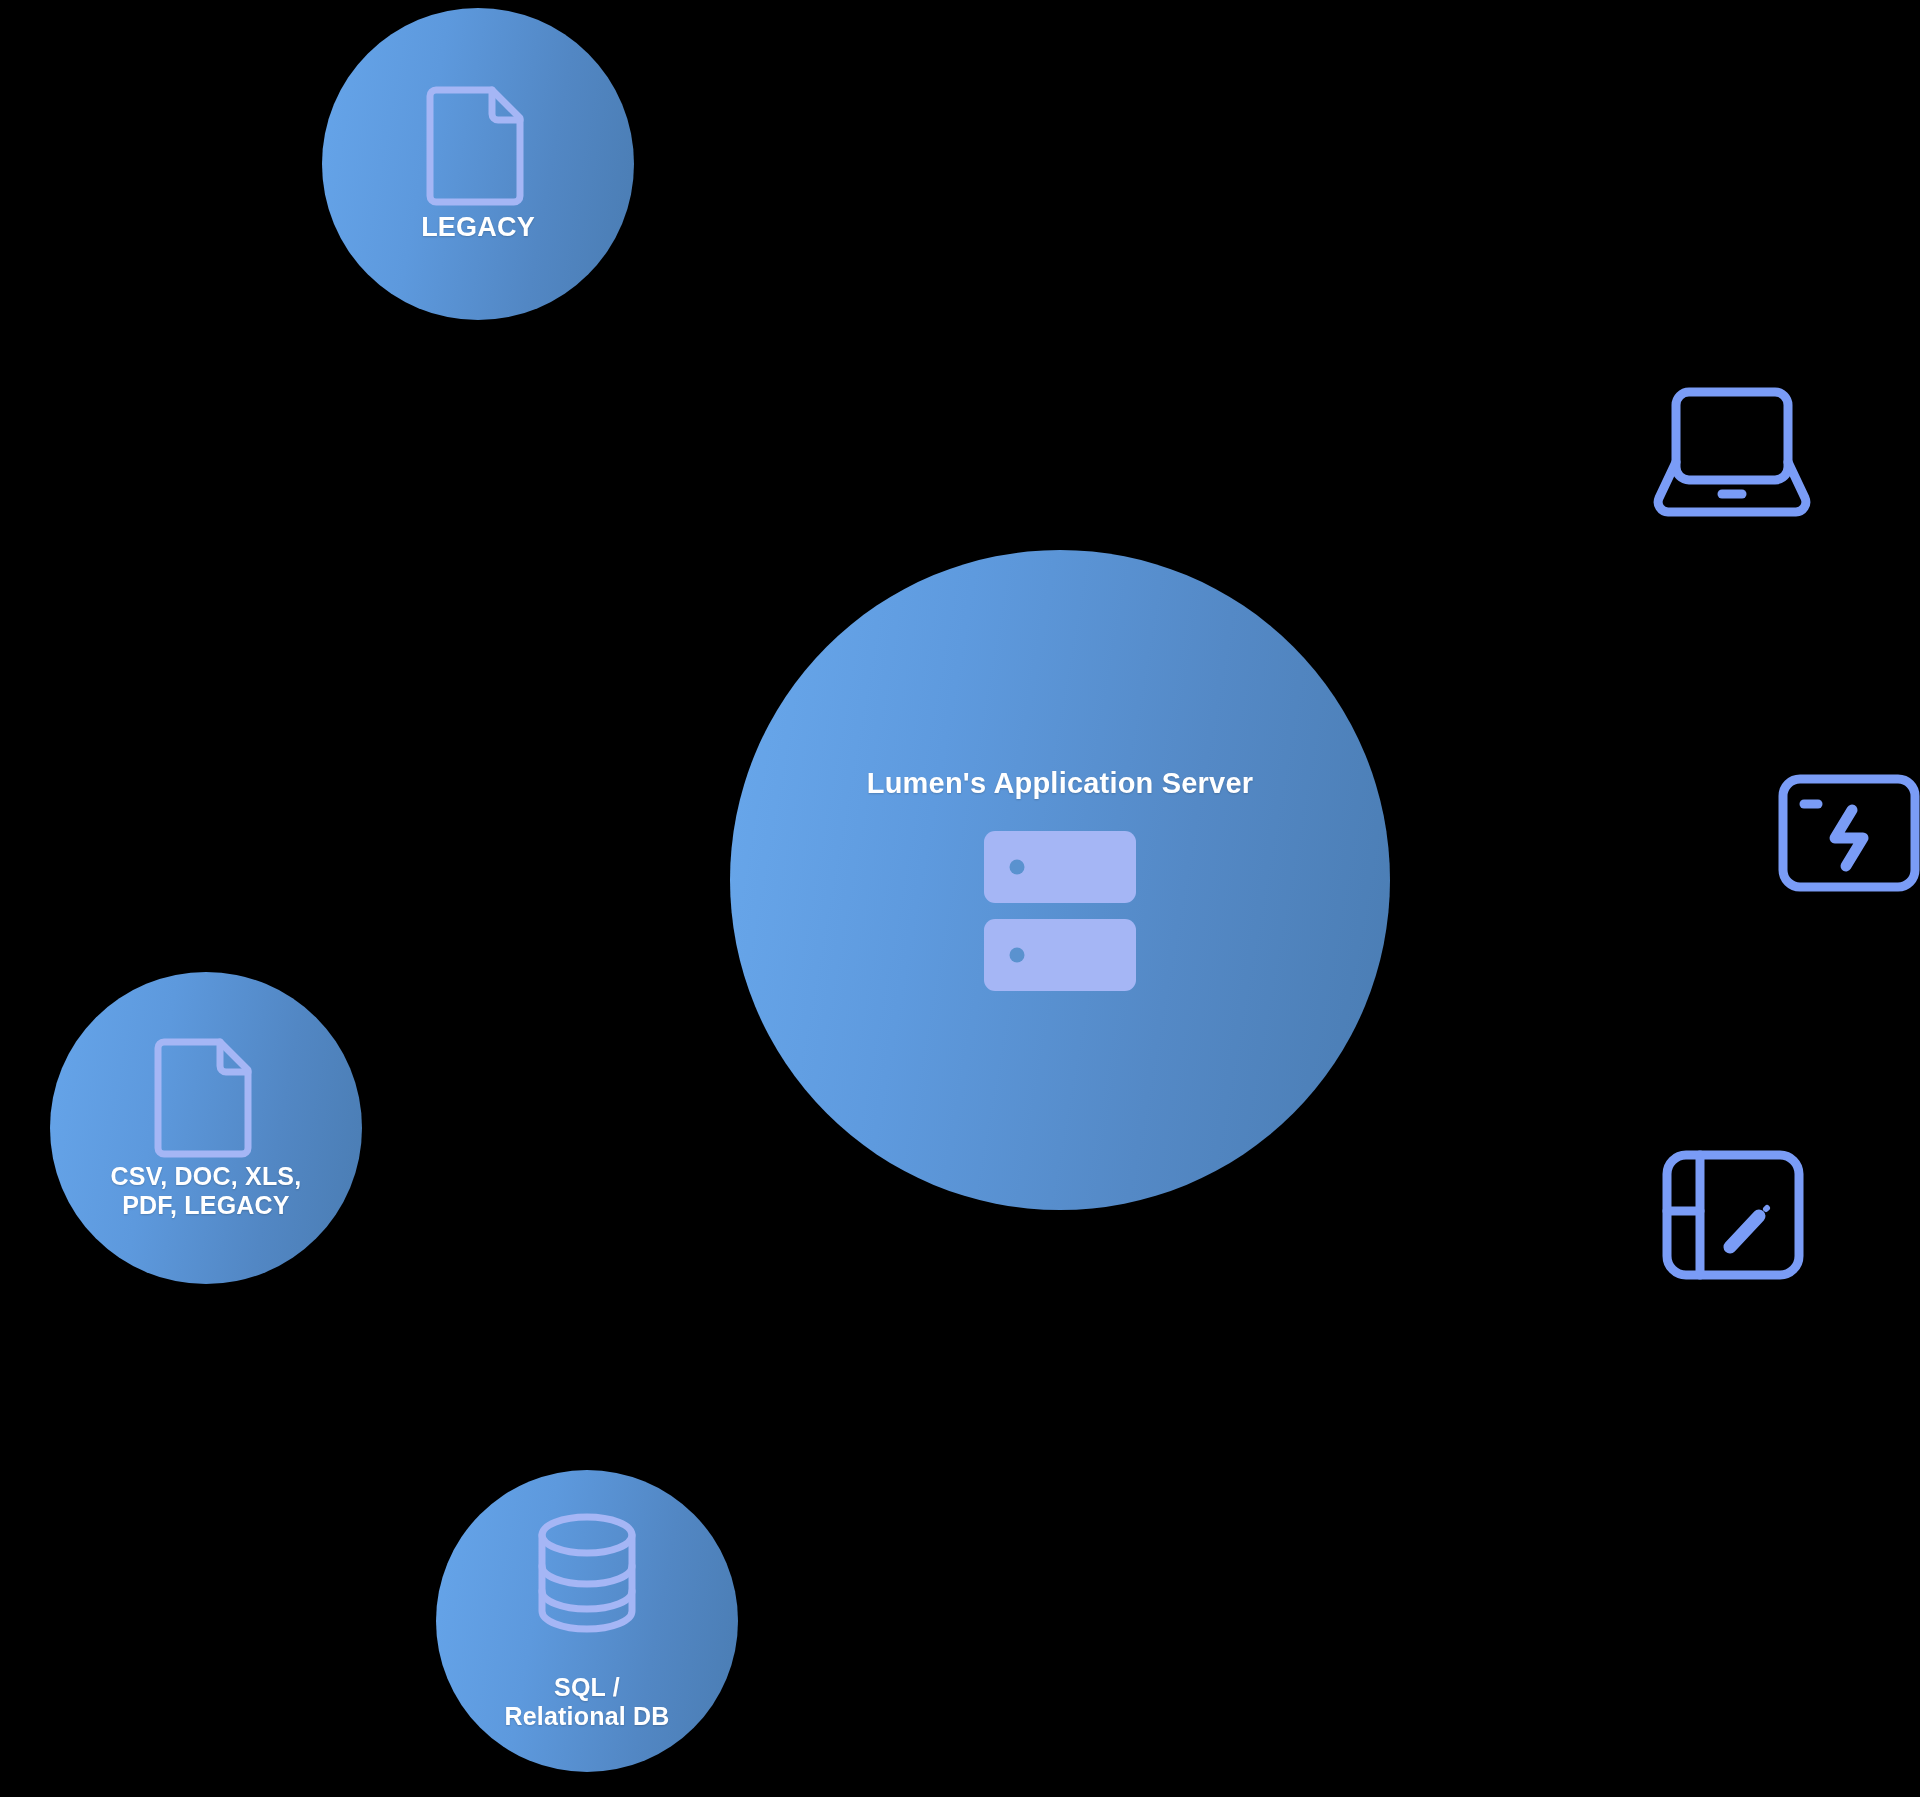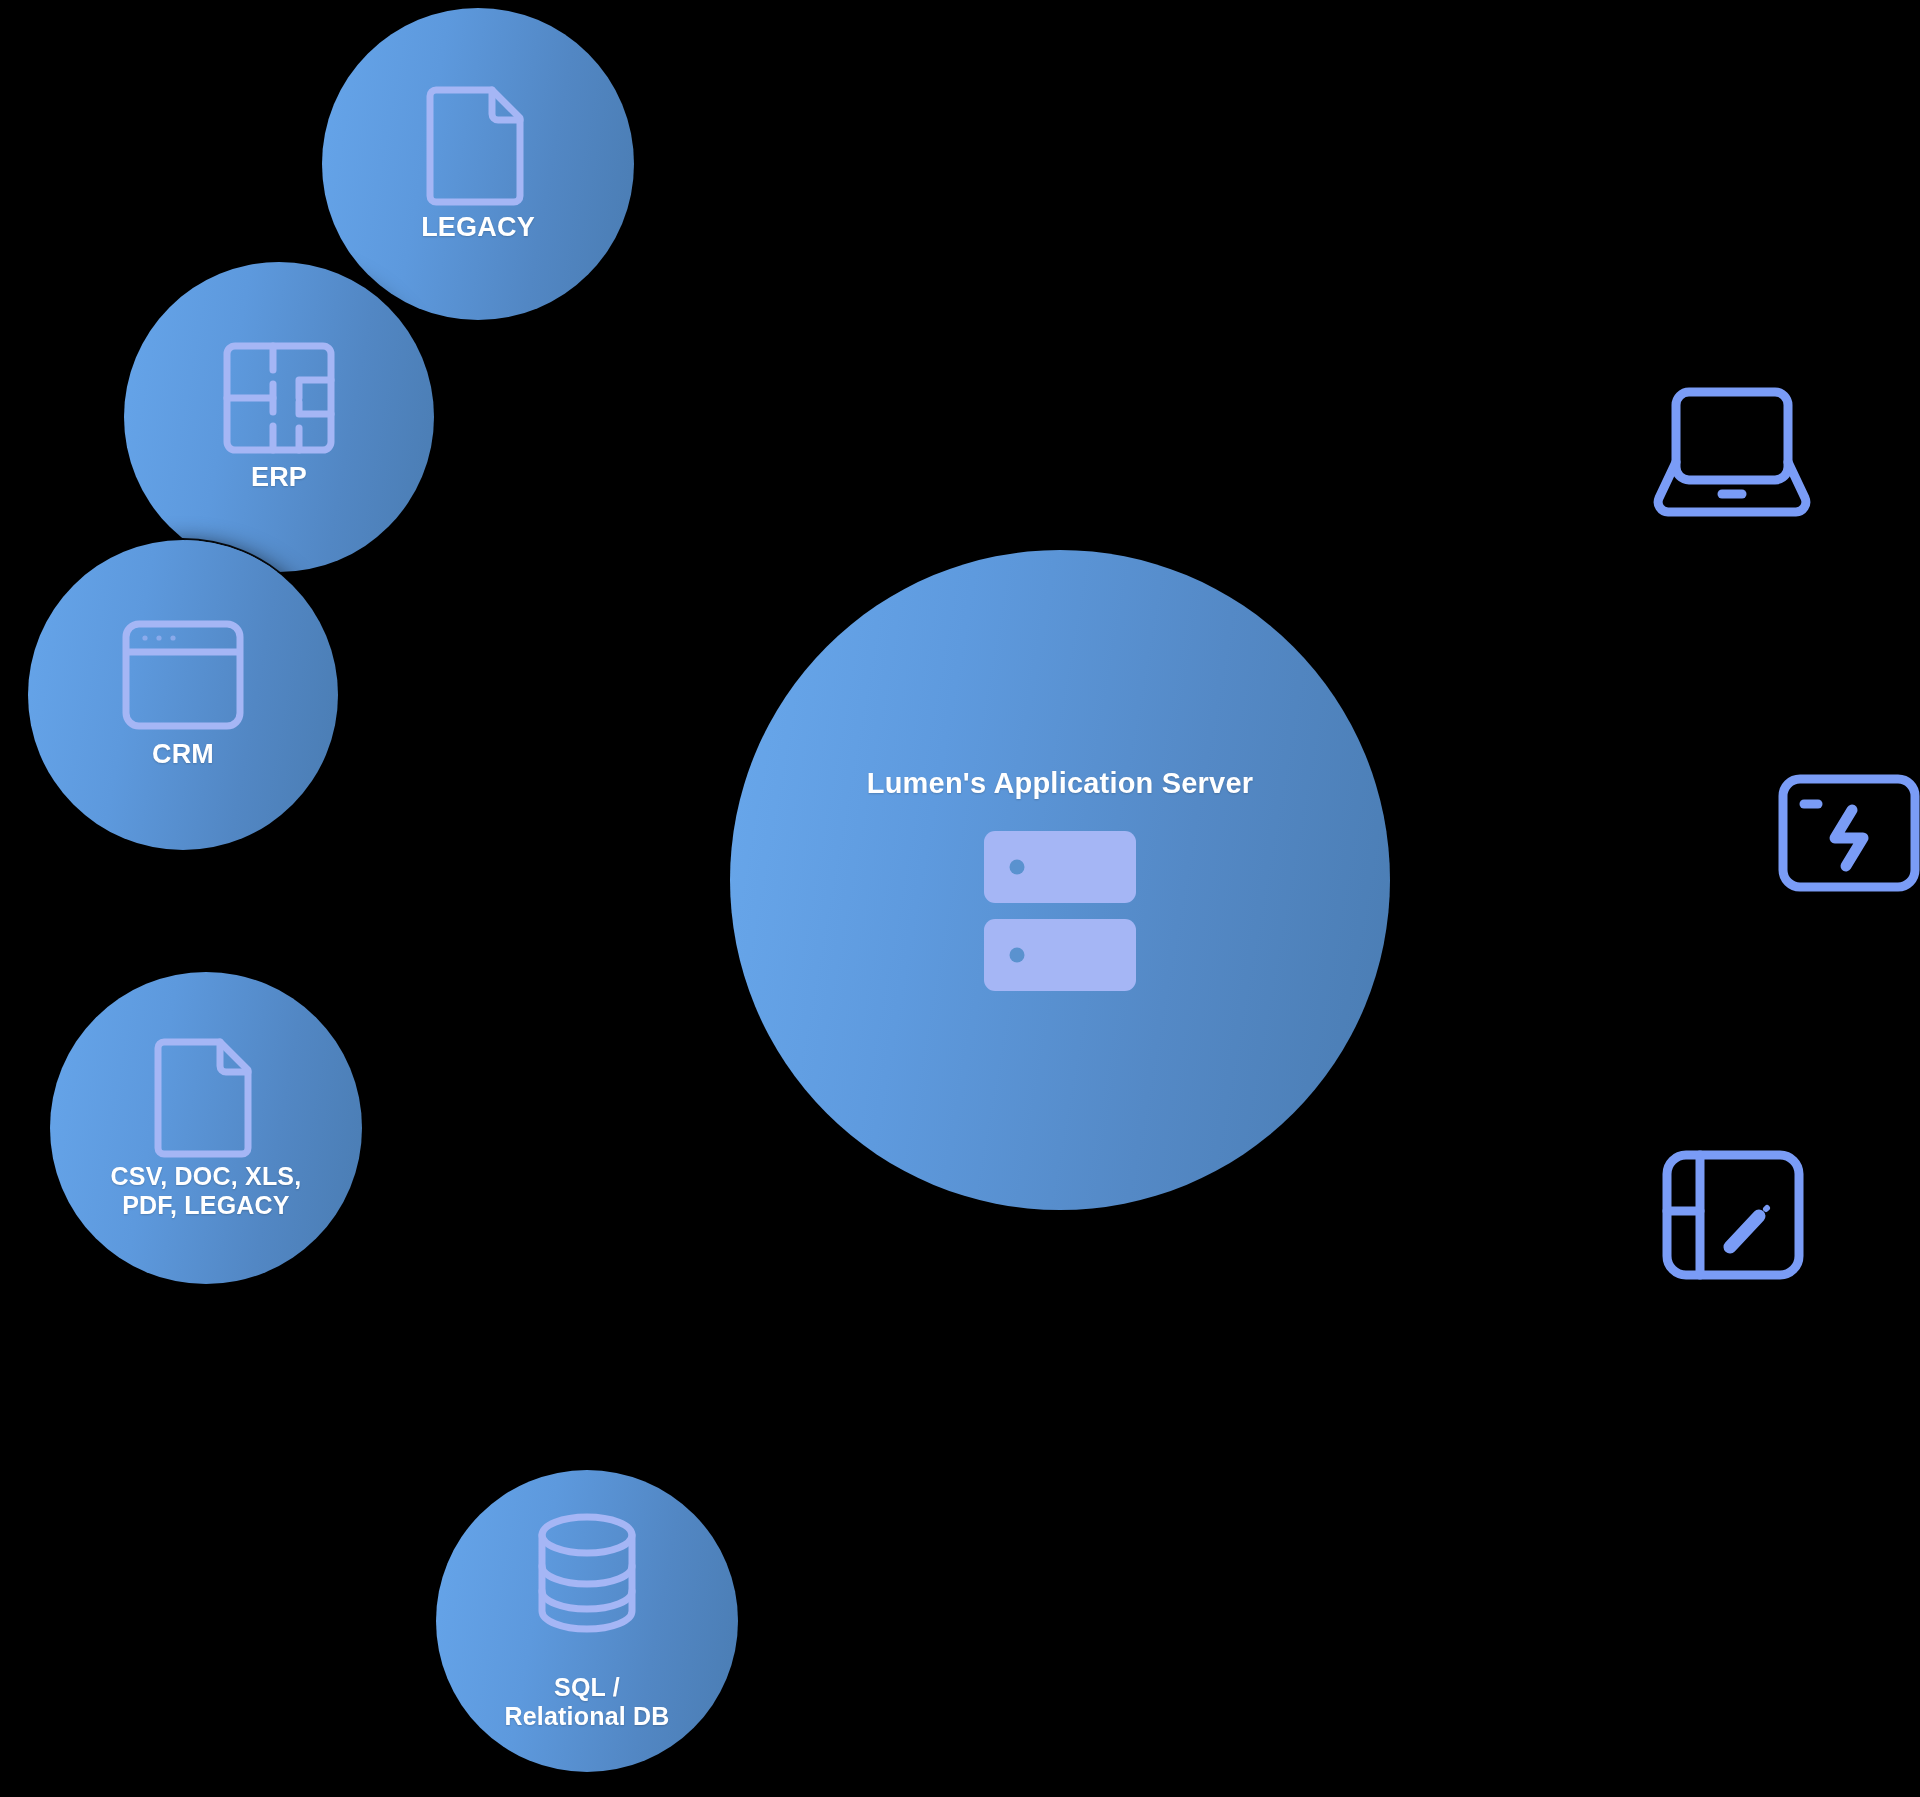--- a/index.html
+++ b/index.html
@@ -105,48 +105,21 @@
   <div class="node" id="node-legacy">
     <span class="glyph">
       <svg width="104" height="122" viewBox="0 0 104 122" fill="none">
         <path d="M10 6 H66 L94 34 V112 a6 6 0 0 1 -6 6 H10 a6 6 0 0 1 -6 -6 V12 a6 6 0 0 1 6 -6 Z" stroke="#a5b6f5" stroke-width="7" stroke-linejoin="round" fill="none"></path>
         <path d="M66 6 V30 a6 6 0 0 0 6 6 H94" stroke="#a5b6f5" stroke-width="7" stroke-linejoin="round" stroke-linecap="round" fill="none"></path>
       </svg>
     </span>
     <span class="node-label">LEGACY</span>
   </div>
 
-  <div class="node" id="node-erp">
-    <span class="glyph">
-      <svg width="116" height="116" viewBox="0 0 116 116" fill="none" stroke="#a5b6f5" stroke-width="7" stroke-linecap="round" stroke-linejoin="round">
-        <rect x="6" y="6" width="104" height="104" rx="8"></rect>
-        <path d="M52 6 V30"></path>
-        <path d="M52 44 V72"></path>
-        <path d="M52 86 V110"></path>
-        <path d="M6 58 H52"></path>
-        <path d="M110 40 H78 V58"></path>
-        <path d="M110 74 H78 V62"></path>
-        <path d="M78 88 V110"></path>
-      </svg>
-    </span>
-    <span class="node-label">ERP</span>
-  </div>
 
-  <div class="node" id="node-crm">
-    <span class="glyph">
-      <svg width="124" height="112" viewBox="0 0 124 112" fill="none">
-        <rect x="5" y="5" width="114" height="102" rx="13" stroke="#a5b6f5" stroke-width="7"></rect>
-        <path d="M5 33 H119" stroke="#a5b6f5" stroke-width="7"></path>
-        <circle cx="24" cy="19" r="2.6" fill="#a5b6f5" opacity="0.65"></circle>
-        <circle cx="38" cy="19" r="2.6" fill="#a5b6f5" opacity="0.65"></circle>
-        <circle cx="52" cy="19" r="2.6" fill="#a5b6f5" opacity="0.65"></circle>
-      </svg>
-    </span>
-    <span class="node-label">CRM</span>
-  </div>
 
   <div class="node" id="node-files">
     <span class="glyph">
       <svg width="104" height="122" viewBox="0 0 104 122" fill="none">
         <path d="M10 6 H66 L94 34 V112 a6 6 0 0 1 -6 6 H10 a6 6 0 0 1 -6 -6 V12 a6 6 0 0 1 6 -6 Z" stroke="#a5b6f5" stroke-width="7" stroke-linejoin="round" fill="none"></path>
         <path d="M66 6 V30 a6 6 0 0 0 6 6 H94" stroke="#a5b6f5" stroke-width="7" stroke-linejoin="round" stroke-linecap="round" fill="none"></path>
       </svg>
     </span>
     <span class="node-label">CSV, DOC, XLS,
 PDF, LEGACY</span>

